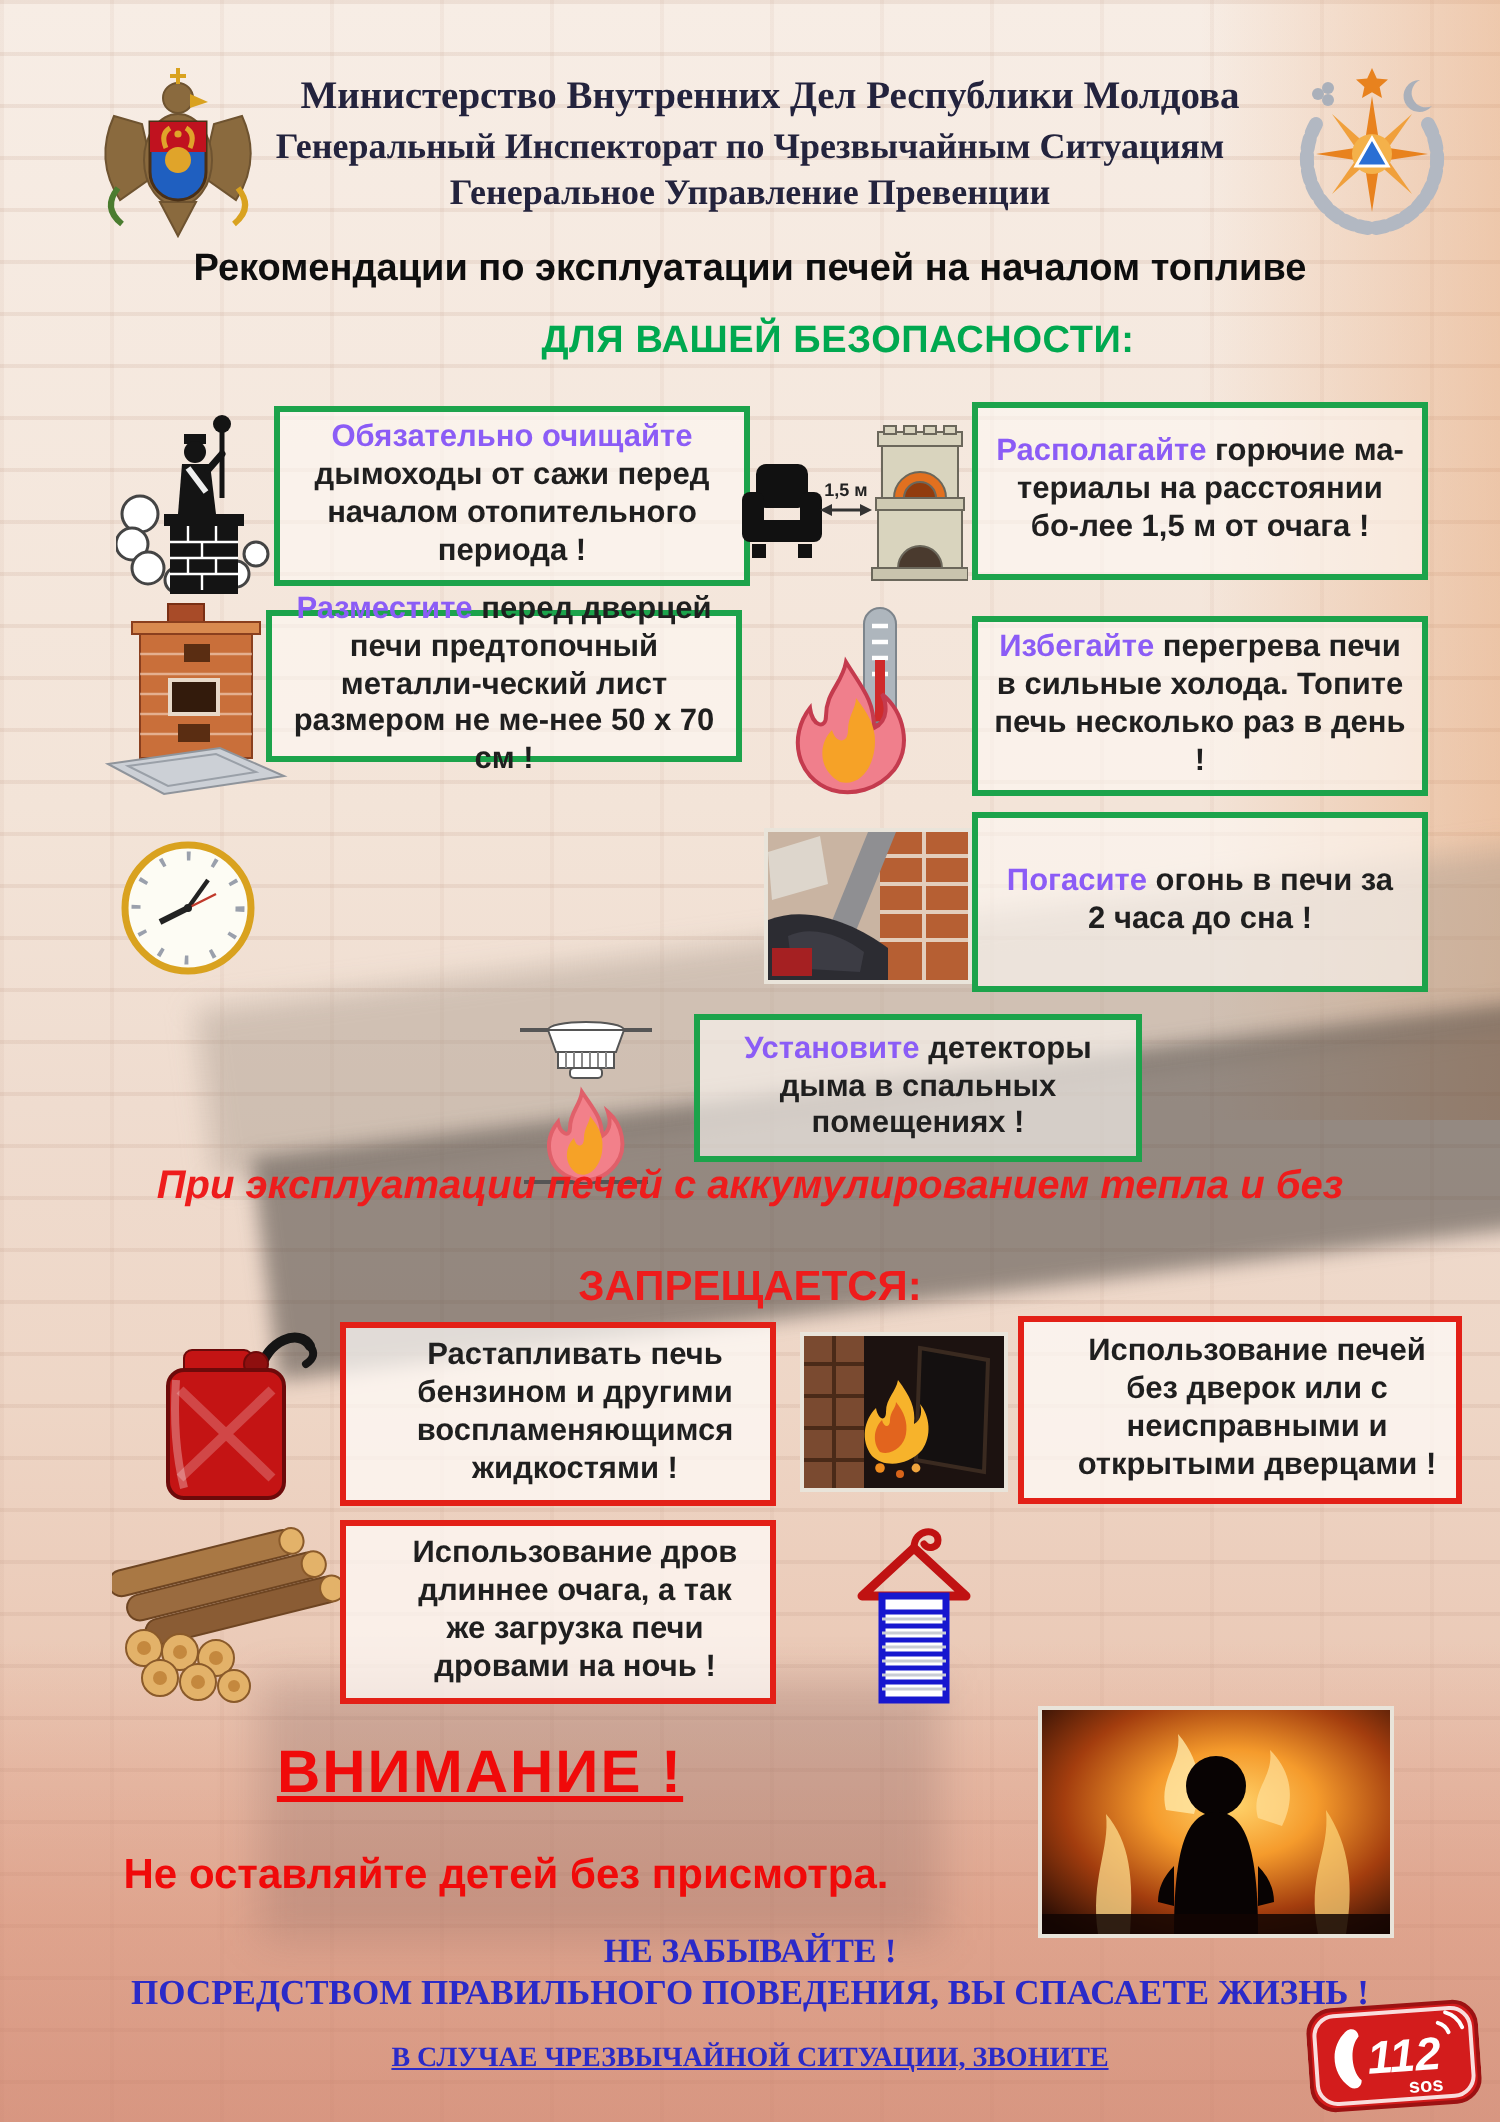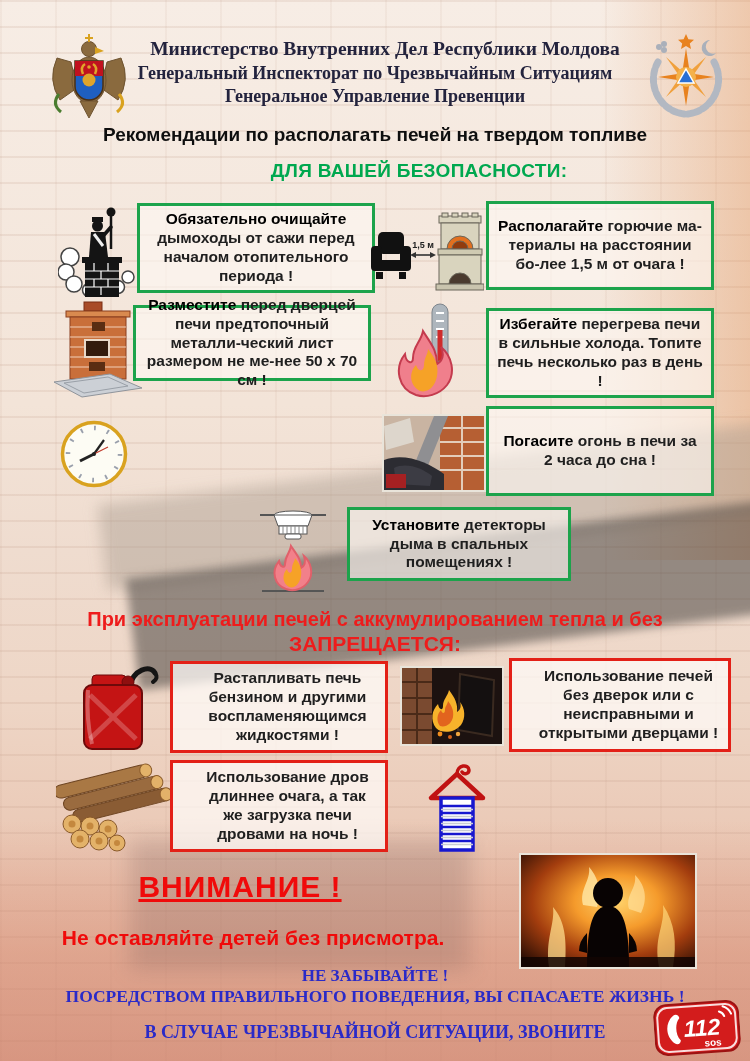--- a/index.html
+++ b/index.html
@@ -25,28 +25,28 @@
   .hline1{font-size:19.5px;padding-left:20px;}
   .hline2,.hline3{font-size:18px;}
   .title{font-size:19px;font-weight:bold;color:#0e0e0e;}
   .green-head{font-size:19px;font-weight:bold;color:#00a84f;letter-spacing:.3px;margin-left:44px;}
   
   .gbox,.rbox{position:absolute;display:flex;align-items:center;justify-content:center;
     text-align:center;font-weight:bold;font-size:15.5px;line-height:1.22;color:#1f1f1f;
     padding:6px 8px;box-sizing:border-box;}
   .gbox{border:3px solid #1ca34b;background:rgba(253,248,243,.62);}
   .rbox{border:3px solid #e32017;background:rgba(255,252,249,.72);padding-left:25px;}
-  .lead{color:#000000;}
+  .lead{color:#8b5cf6;}
   
   .red-head{font-size:20px;font-weight:bold;color:#ee1c1c;line-height:1.2;}
   .attention{font-size:30px;font-weight:bold;color:#f00a0a;text-decoration:underline;letter-spacing:1px;}
   .attention-sub{font-size:21px;font-weight:bold;color:#f00a0a;}
   
   .fline{font-family:"Liberation Serif",serif;font-weight:bold;color:#2a2ac8;}
-  .f1{font-size:17px;}.f2{font-size:17.5px;}.f3{font-size:18px;}
+  .f1{font-size:17px;}.f2{font-size:17.5px;}.f3{font-size:14px;text-decoration:underline;}
   .photo-frame{border:2px solid #e9e4da;box-sizing:border-box;}
   svg{display:block;}
 </style>
 </head>
 <body>
 
 <div class="poster">
 
   <div class="bg bg-base"></div>
   <div class="bg bg-lines"></div>
@@ -96,21 +96,21 @@
       <polygon points="70,47 44,51 36,47 44,43" fill="#e8821e"></polygon>
       <polygon points="22,27 40,43 44,51 36,47" fill="#f0a03c"></polygon>
       <polygon points="62,27 44,43 40,51 48,47" fill="#f0a03c"></polygon>
       <polygon points="22,67 40,51 44,43 36,47" fill="#f0a03c"></polygon>
       <polygon points="62,67 44,51 40,43 48,47" fill="#f0a03c"></polygon>
       <circle cx="42" cy="47" r="10" fill="#f4b14a"></circle>
       <polygon points="42,39 50,53 34,53" fill="#2a6fd4" stroke="#fff" stroke-width="1.5"></polygon>
     </svg>
   </div>
 
-  <div class="abs z center title" style="top:124px;">Рекомендации по располагать печей на твердом топливе</div>
+  <div class="abs z center title" style="top:124px;">Рекомендации по эксплуатации печей на началом топливе</div>
   <div class="abs z center green-head" style="top:160px;">ДЛЯ ВАШЕЙ БЕЗОПАСНОСТИ:</div>
 
   <div class="abs z" style="left:58px;top:205px;">
     <svg width="80" height="92" viewBox="0 0 80 92">
       <g fill="#fff" stroke="#444" stroke-width="1.5">
         <circle cx="12" cy="52" r="9"></circle>
           <circle cx="8" cy="67" r="8"></circle>
           <circle cx="16" cy="79" r="8"></circle>
         <circle cx="31" cy="85" r="6.5"></circle>
           <circle cx="60" cy="82" r="6.5"></circle>
@@ -242,21 +242,21 @@
       <line x1="6" y1="86" x2="68" y2="86" stroke="#555" stroke-width="2"></line>
       <path d="M30 84 C18 80 15 66 23 56 C24 62 29 64 29 59 C29 51 34 48 35 41 C41 50 45 54 45 63 C50 60 49 54 48 51 C55 57 58 69 52 77 C47 84 38 87 30 84 Z" fill="#f2808a" stroke="#e0606a" stroke-width="2"></path>
       <path d="M33 82 C26 78 26 69 31 64 C32 69 36 69 36 64 C36 59 39 56 39 53 C44 59 46 64 45 71 C44 78 39 84 33 82 Z" fill="#f6a227"></path>
     </svg>
   </div>
 
   <div class="gbox z" style="left:347px;top:507px;width:224px;height:74px;">
     <div><span class="lead">Установите</span> <span>детекторы дыма в спальных помещениях !</span></div>
   </div>
 
-  <div class="abs z center red-head" style="top:607px;">При эксплуатации печей с аккумулированием тепла и без</div>
+  <div class="abs z center red-head" style="top:581px;font-style:italic;">При эксплуатации печей с аккумулированием тепла и без</div>
   <div class="abs z center red-head" style="top:631px;font-size:21px;">ЗАПРЕЩАЕТСЯ:</div>
 
   <div class="abs z" style="left:76px;top:660px;">
     <svg width="90" height="94" viewBox="0 0 90 94">
       <path d="M54 26 C57 10 74 4 79 13" stroke="#151515" stroke-width="5" fill="none" stroke-linecap="round"></path>
       <path d="M79 13 q4 5 -2 9" stroke="#151515" stroke-width="4" fill="none" stroke-linecap="round"></path>
       <rect x="16" y="15" width="34" height="13" rx="4" fill="#c41414" stroke="#6d0a0a"></rect>
       <circle cx="52" cy="22" r="6" fill="#8f0f0f" stroke="#6d0a0a"></circle>
       <rect x="8" y="25" width="58" height="64" rx="8" fill="#c41414" stroke="#6d0a0a" stroke-width="2"></rect>
       <path d="M14 35 L60 79 M60 35 L14 79" stroke="rgba(255,255,255,.22)" stroke-width="5"></path>

